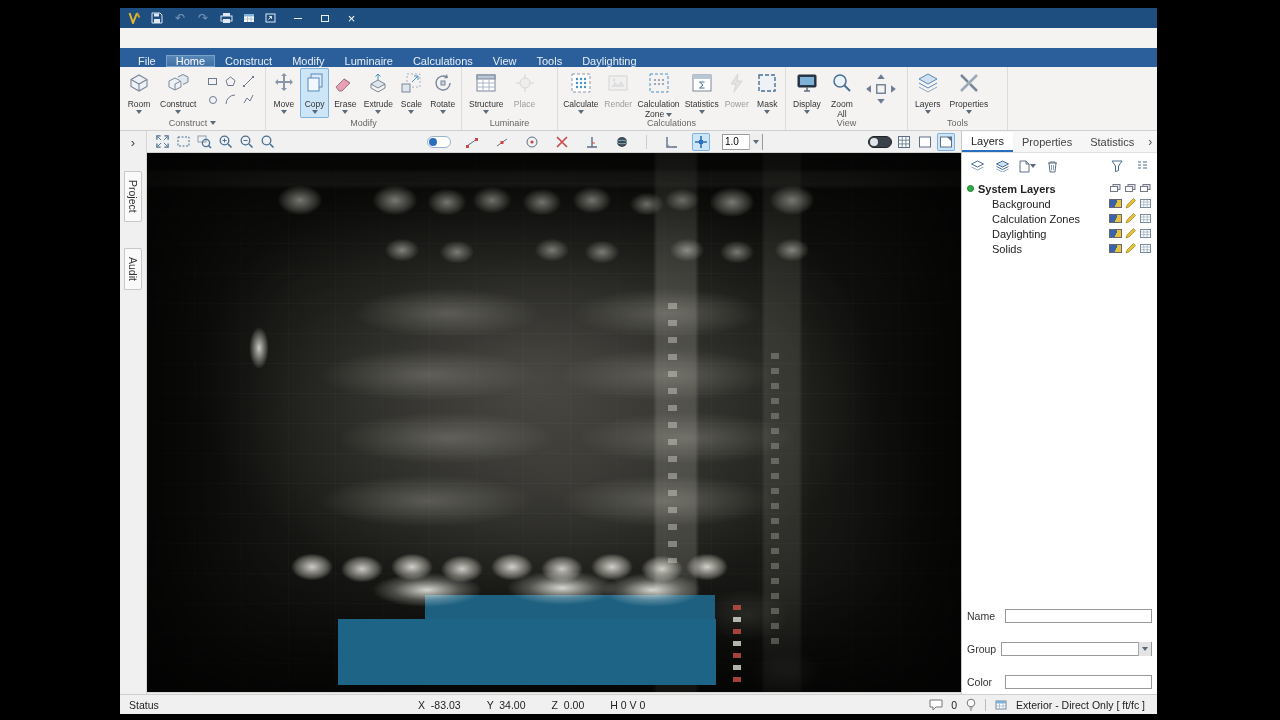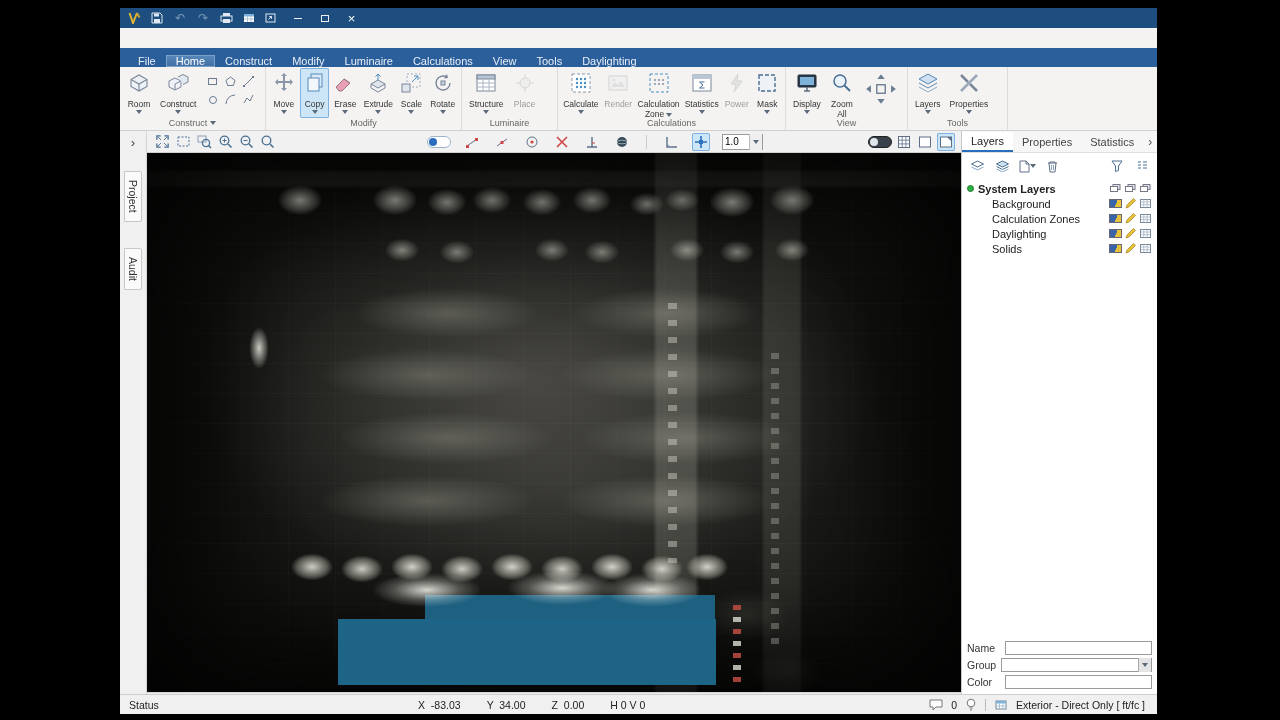--- a/index.html
+++ b/index.html
@@ -161,21 +161,21 @@
   .rp-spacer{flex:1;}
   .rp-tree{padding:2px 0;color:#222;}
   .tree-root{display:flex;align-items:center;gap:4px;padding:1px 5px;font-weight:bold;}
   .green-dot{width:7px;height:7px;border-radius:50%;background:#2fae44;border:1px solid #1f7a2e;}
   .tree-item{display:flex;align-items:center;padding:1px 5px 1px 30px;gap:28px;}
   .tree-item .lbl{flex:1;}
   .row-icons{display:flex;align-items:center;gap:2px;margin-left:auto;}
   .swatch{width:13px;height:9px;border:1px solid #667;
     background:linear-gradient(110deg,#3a64a8 0 55%,#e8c33a 55%);}
   .rp-fill{flex:1;}
-  .rp-form{padding:2px 5px 5px;display:flex;flex-direction:column;gap:2px;color:#333;flex:0 0 auto;}
+  .rp-form{padding:2px 5px 5px;display:flex;flex-direction:column;gap:18px;color:#333;flex:0 0 auto;}
   .form-row{display:flex;align-items:center;height:15px;gap:4px;font-size:10.5px;}
   .flabel{width:34px;}
   .form-row input{flex:1;height:14px;border:1px solid #9a9a9a;font-size:10px;padding:0 2px;
     font-family:"Liberation Sans",sans-serif;}
   .combo{flex:1;display:flex;align-items:center;height:14px;border:1px solid #9a9a9a;background:#fff;}
   .combo input{flex:1;border:none;outline:none;height:12px;}
   .combo-drop{width:13px;height:14px;background:#e4e4e4;border-left:1px solid #aaa;display:flex;
     align-items:center;justify-content:center;}
 
   

